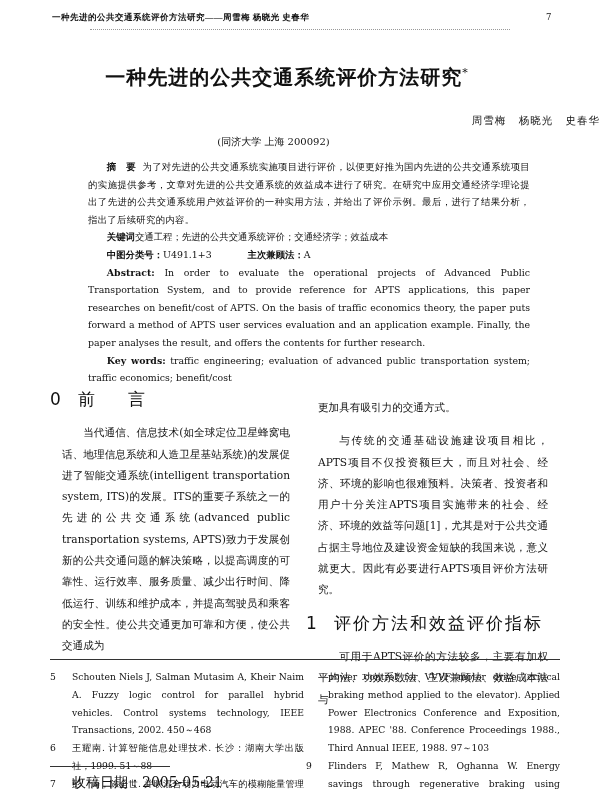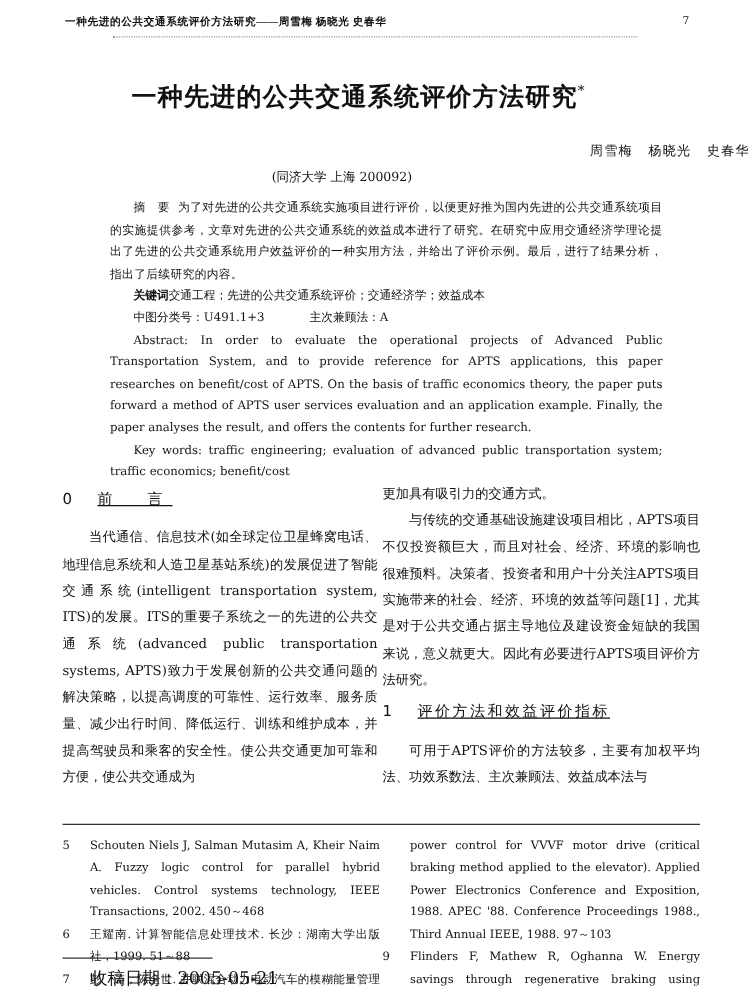--- a/index.html
+++ b/index.html
@@ -14,32 +14,32 @@
   .title { position:absolute; top:64px; left:0; width:574px; text-align:center;
            font-size:20px; font-weight:bold; letter-spacing:1px; }
   .title sup { font-size:11px; font-weight:normal; }
   .authors { position:absolute; top:114px; left:0; width:600px; text-align:right;
              font-size:10.5px; font-weight:normal; word-spacing:8px; letter-spacing:1px; }
   .affil { position:absolute; top:135px; left:0; width:547px; text-align:center; font-size:10px; }
   .abstract-block { position:absolute; top:158px; left:88px; width:442px; font-size:9.4px;
                     line-height:17.6px; text-align:justify; }
   .abstract-block p { margin:0; }
   .indent { text-indent:2em; }
-  .bold { font-weight:normal; }
+  .bold { font-weight:bold; }
   .abs-zh { letter-spacing:0.3px; }
   .meta-line { margin:0; }
   .meta-line .label { font-weight:bold; }
   .meta-spacer { display:inline-block; width:36px; }
   .col { position:absolute; top:385px; width:252px; font-size:10.6px; line-height:21.3px;
          text-align:justify; }
   .col-left { left:50px; }
   .col-right { left:306px; width:254px; }
-  .col p { margin:0; }
-  .section-head { font-size:12px; font-family:"DejaVu Sans", "Liberation Sans", sans-serif;
-                  margin:4px 0 10px 0 !important; letter-spacing:1px;text-decoration:underline; }
+  .col p { margin:12px; }
+  .section-head { font-size:17px; font-family:"DejaVu Sans", "Liberation Sans", sans-serif;
+                  margin:4px 0 10px 0 !important; letter-spacing:1px; }
   .section-head .num { display:inline-block; width:28px; font-weight:normal; }
   .section-head .ttl { letter-spacing:8px; }
   .section-head.s1 .ttl { letter-spacing:2px; }
   .fn-rule { position:absolute; top:659px; left:50px; width:510px; height:1px; background:#333; }
   .refs { position:absolute; top:668px; font-size:9.2px; line-height:17.8px; }
   .refs-left { left:50px; width:254px; }
   .refs-right { left:306px; width:254px; }
   .ref { display:flex; margin:0; }
   .ref .rnum { width:22px; flex:none; }
   .ref .rtext { flex:1; text-align:justify; }

